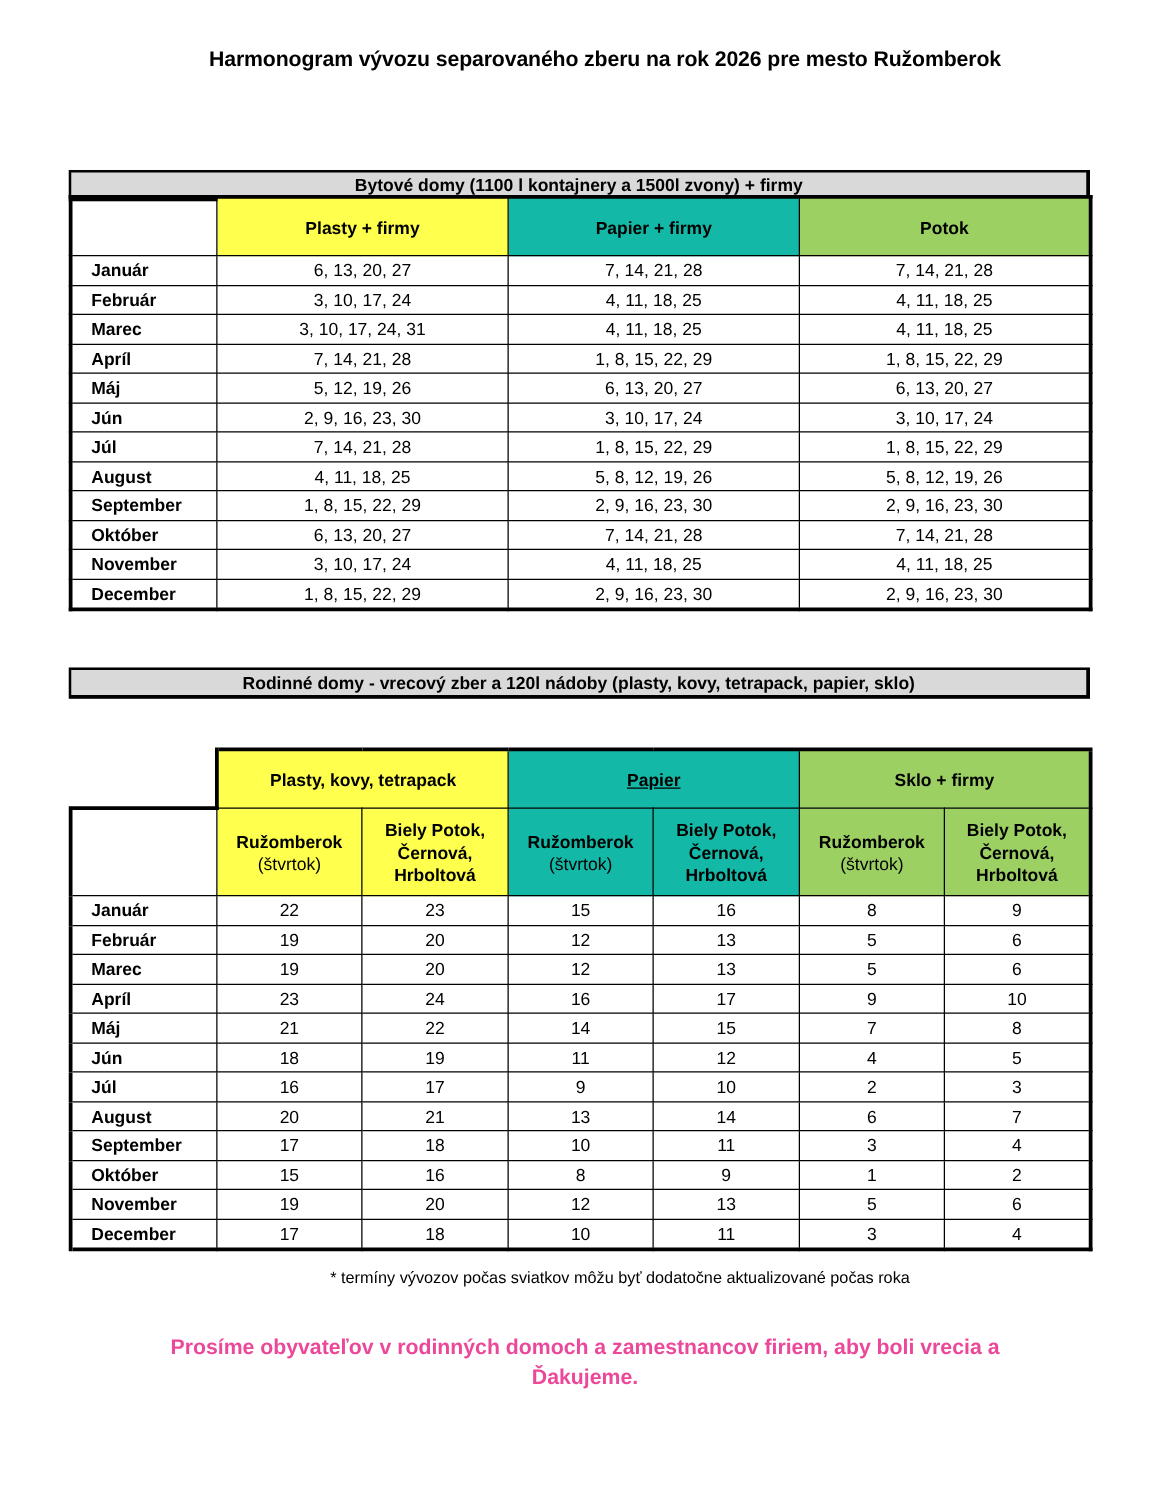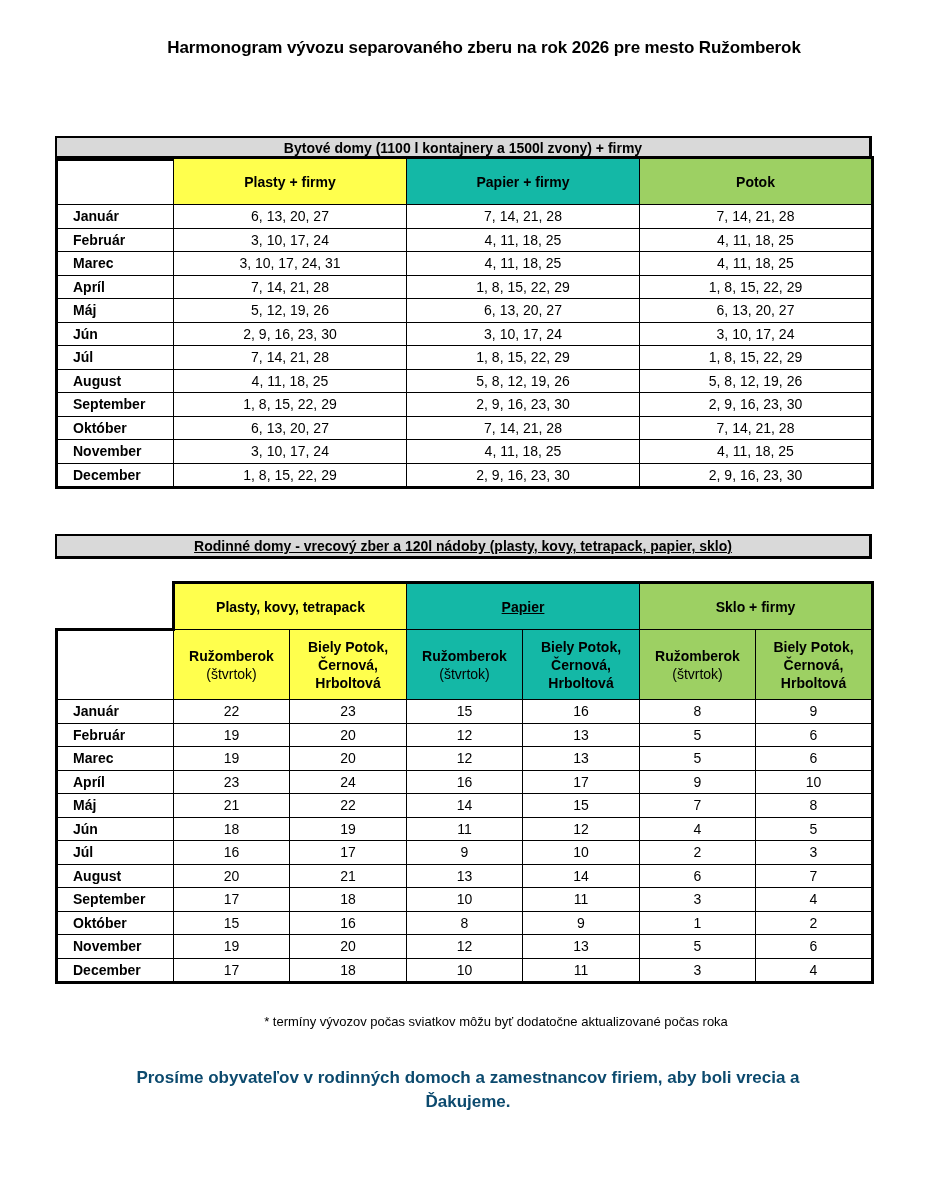--- a/index.html
+++ b/index.html
@@ -19,34 +19,34 @@
     table { border-collapse: collapse; position: absolute; left: 55px; table-layout: fixed; }
     td, th { border: 1px solid #000; padding: 0; text-align: center; font-size: 14px; }
     th { font-weight: bold; }
     .yellow { background: #ffff4d; }
     .blue { background: #14b8a6; }
     .green { background: #9dd063; }
     td.month { text-align: left; padding-left: 15px; font-weight: bold; }
     .t1 { top: 156px; width: 816px; border: 3px solid #000; padding-left: 17px; }
     .t1 th { height: 45px; }
     .t1 td { height: 22.5px; line-height: 20px; }
-    .t2 { top: 581px; width: 816px; border: 3px solid #000; }
+    .t2 { top: 598px; width: 816px; border: 3px solid #000; }
     .t2 .cat th { height: 45px; }
     .t2 .sub th { height: 68px; font-size: 14px; line-height: 18px; }
     .t2 .sub .normal { font-weight: normal; }
     .t2 td { height: 22.5px; line-height: 20px; }
     .t2 td.blank, .t2 th.blank { background: #fff; border-left: none; border-top: none; }
     .note {
       position: absolute; left: 0; top: 1014px; width: 936px; text-align: center;
       font-size: 13px;
       padding-left: 28px;
     }
     .plea {
       position: absolute; left: 60px; top: 1066px; width: 816px; text-align: center;
-      font-size: 17px; font-weight: bold; color: #0c4a6e; line-height: 24px;
+      font-size: 17px; font-weight: bold; color: #ec4899; line-height: 24px;
     }
   </style>
 </head>
 <body>
 
 <div class="title">Harmonogram vývozu separovaného zberu na rok 2026 pre mesto Ružomberok</div>
 
 <div class="section-bar" style="top:108px;margin-top:28px;">Bytové domy (1100 l kontajnery a 1500l zvony) + firmy</div>
 
 <table class="t1">
@@ -133,21 +133,21 @@
       </tr>
       <tr>
         <td class="month">December</td>
         <td>1, 8, 15, 22, 29</td>
         <td>2, 9, 16, 23, 30</td>
         <td>2, 9, 16, 23, 30</td>
       </tr>
     </tbody>
 </table>
 
-<div class="section-bar" style="top:534px;text-decoration:underline;">Rodinné domy - vrecový zber a 120l nádoby (plasty, kovy, tetrapack, papier, sklo)</div>
+<div class="section-bar" style="top:534px;">Rodinné domy - vrecový zber a 120l nádoby (plasty, kovy, tetrapack, papier, sklo)</div>
 
 <table class="t2" style="border-left:none;border-top:none;">
   <colgroup>
     <col style="width:117px">
       <col style="width:116px">
       <col style="width:117px">
     <col style="width:116px">
       <col style="width:117px">
       <col style="width:116px">
       <col style="width:117px">

